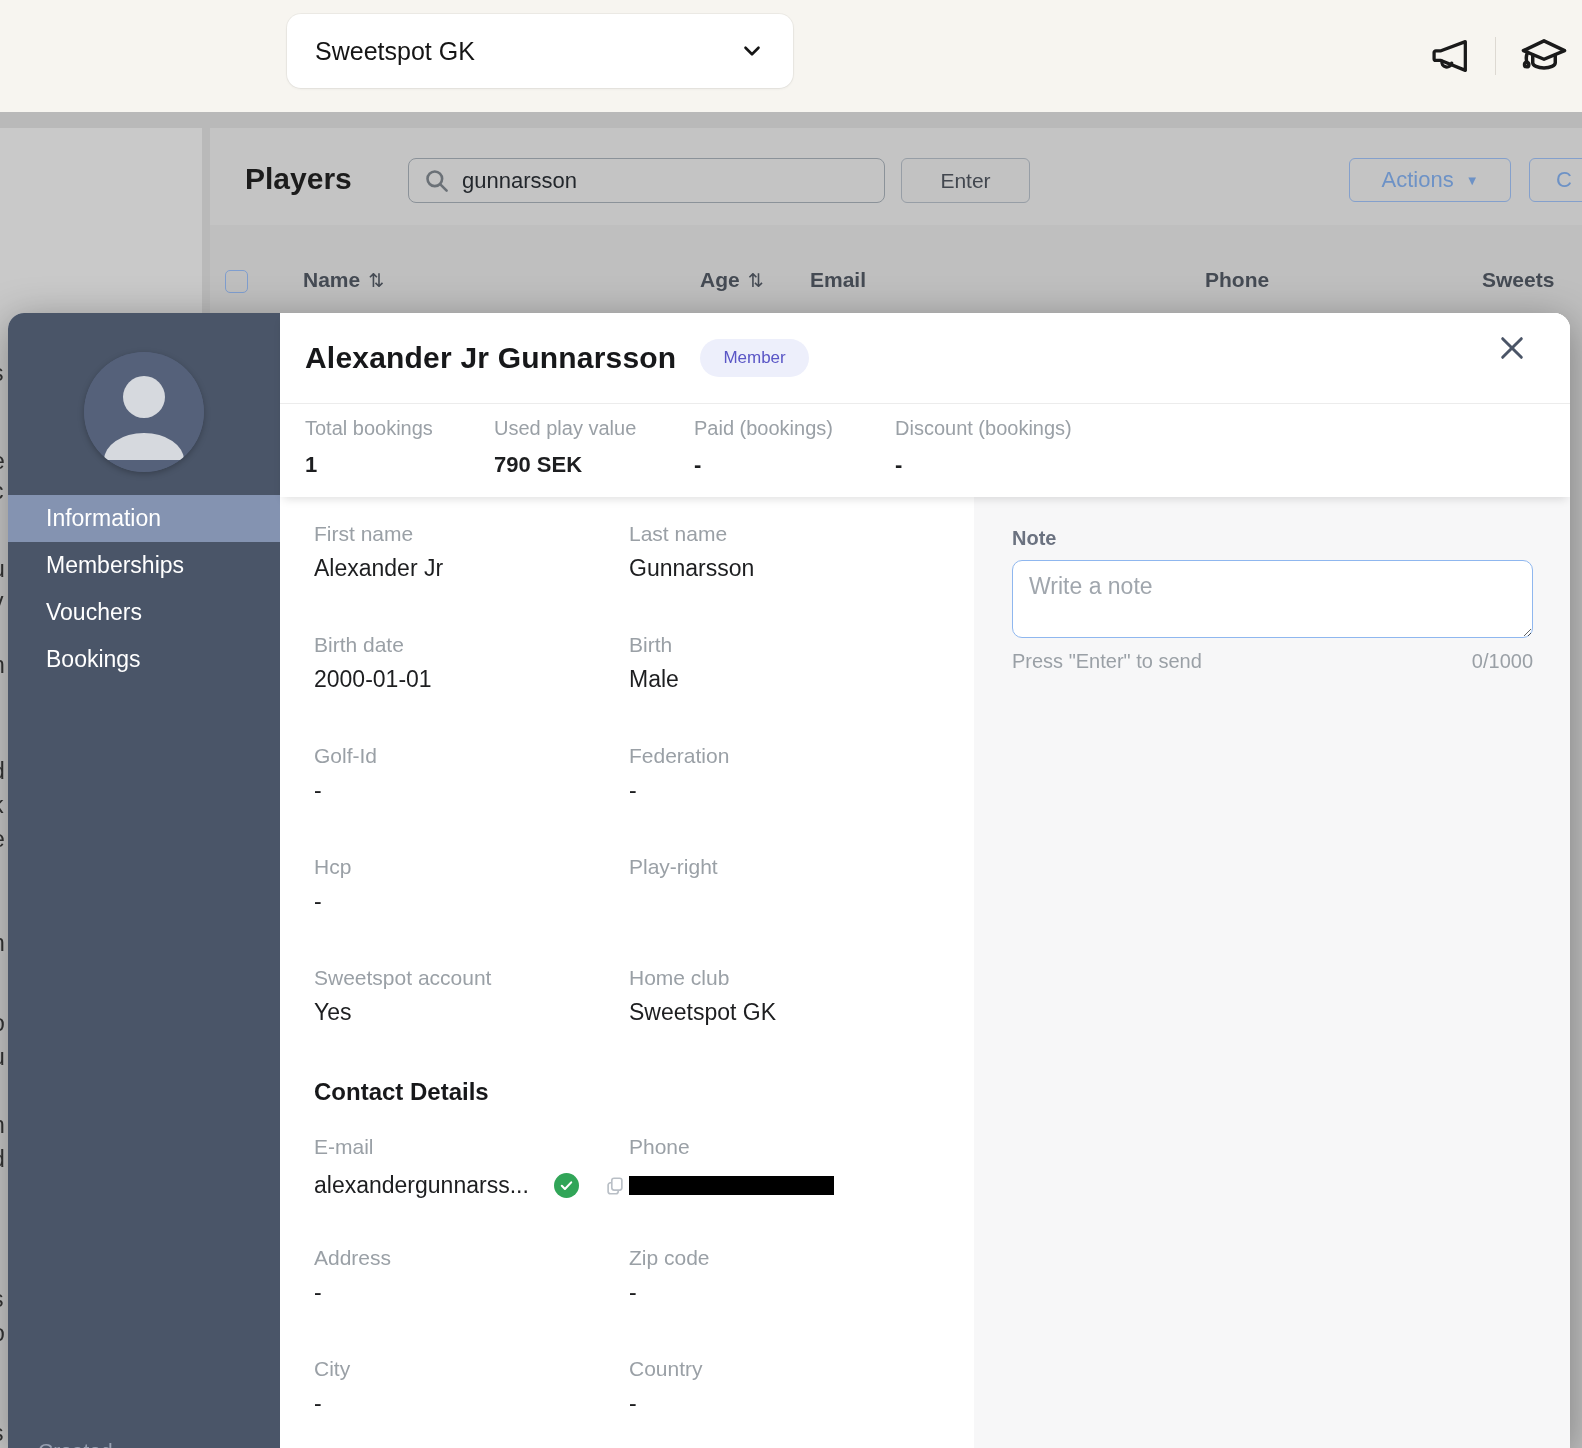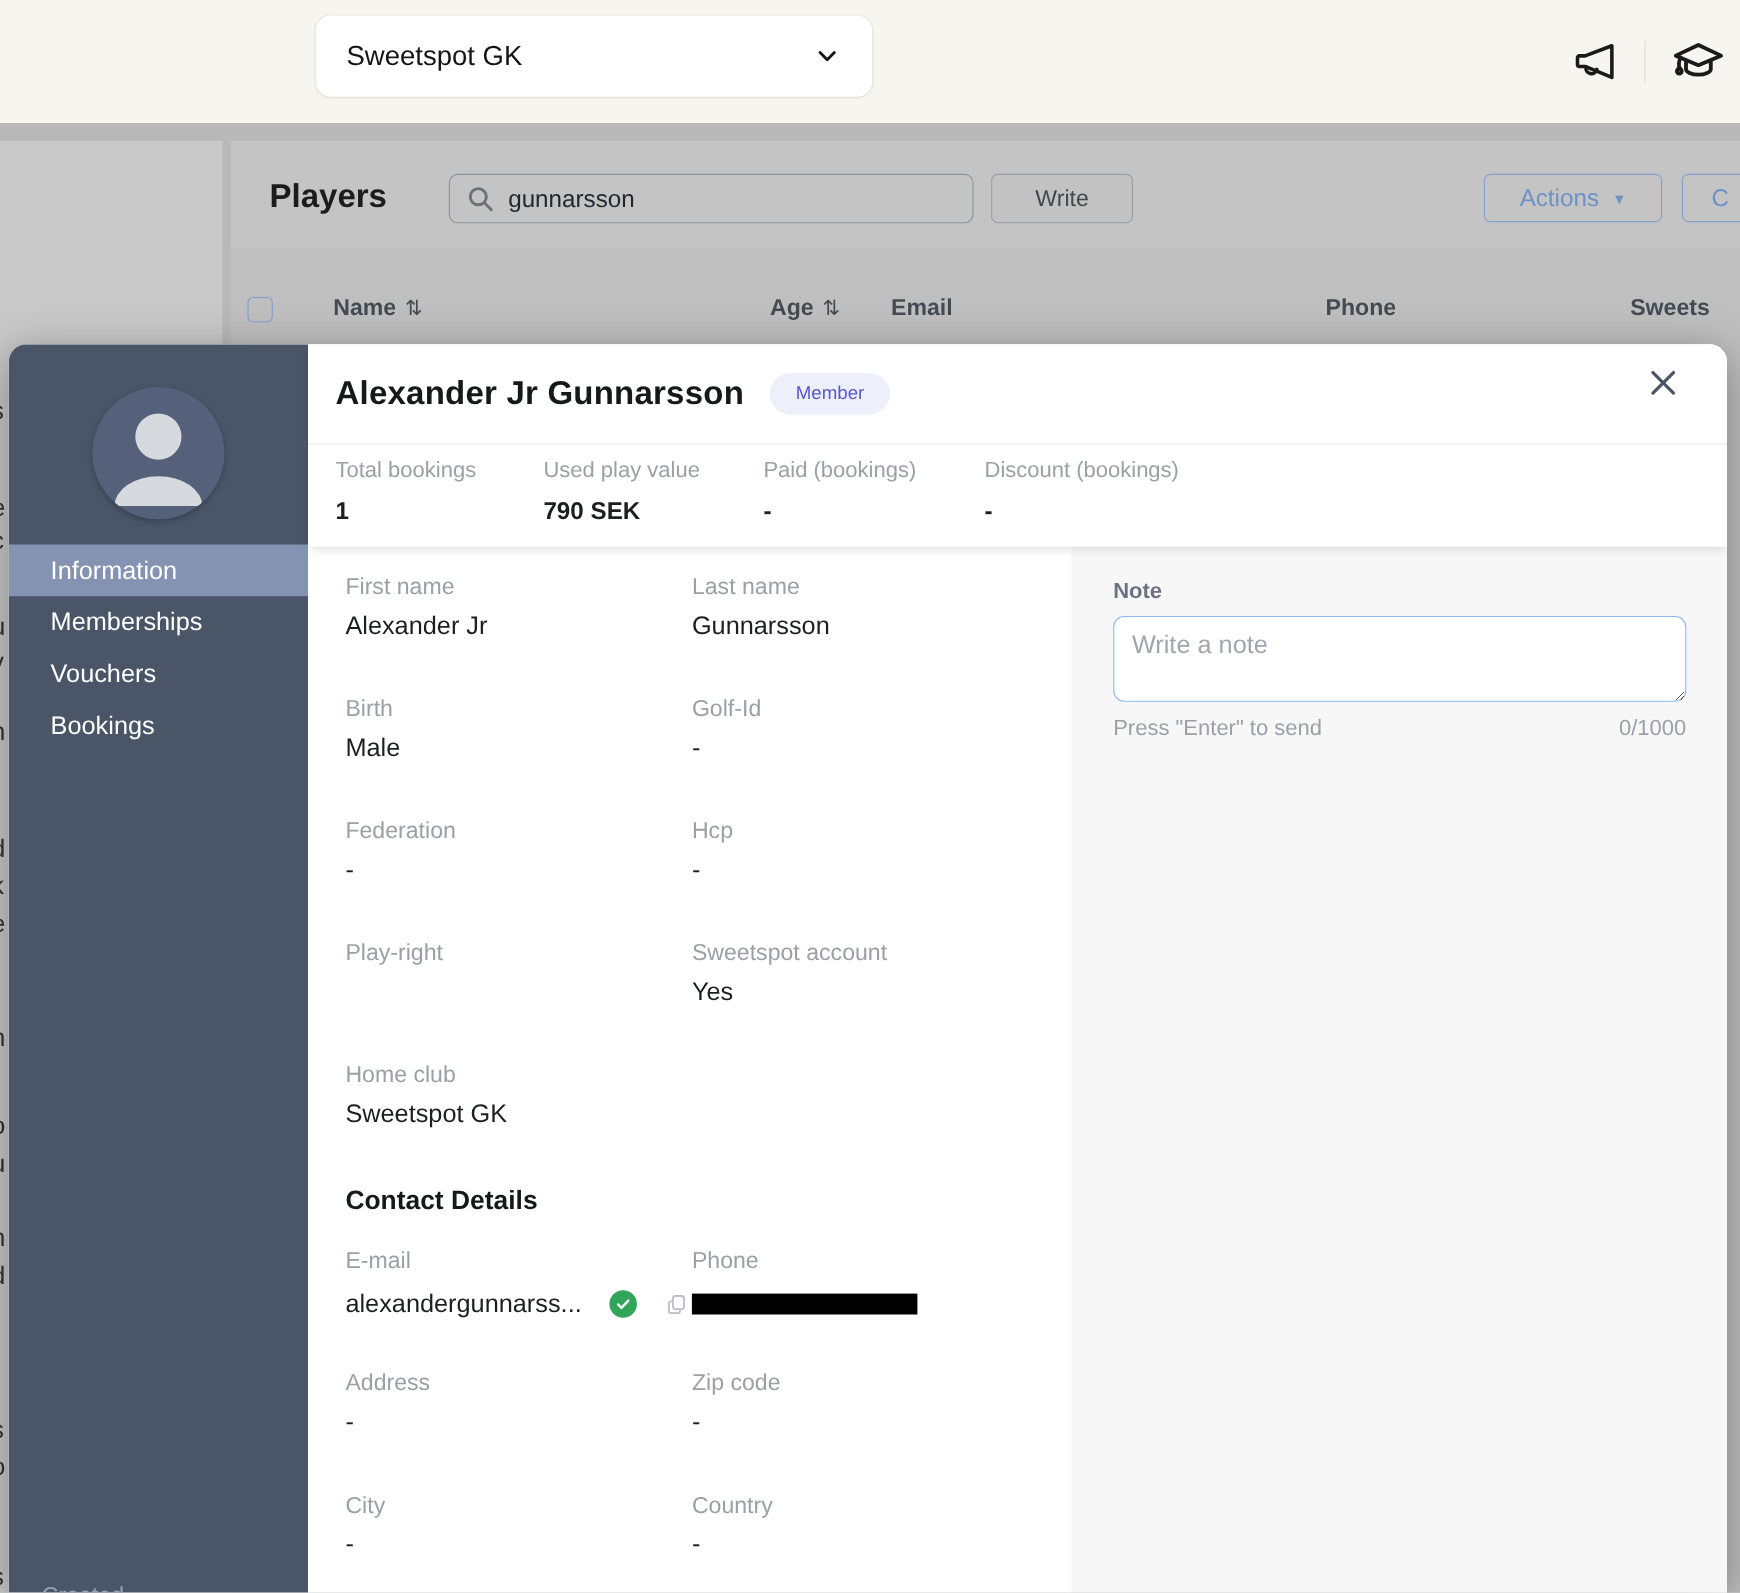--- a/index.html
+++ b/index.html
@@ -164,21 +164,21 @@
       <div class="players-title">Players</div>
       <div class="search-box">
         <span>
           <svg width="27" height="27" viewBox="0 0 24 24" fill="none" stroke="#6b7177" stroke-width="2.3" stroke-linecap="round">
               <circle cx="10.5" cy="10.5" r="6.5"></circle>
               <line x1="15.4" y1="15.4" x2="21" y2="21"></line>
             </svg>
         </span>
         <input value="gunnarsson" style="">
       </div>
-      <button class="btn-search">Write</button>
+      <button class="btn-search">Enter</button>
       <button class="btn-actions">
         <span>Actions</span>
         <span class="caret">▼</span>
       </button>
       <button class="btn-create-partial">C</button>
       <div class="table-head">
         <button class="row-checkbox"></button>
         <span class="th" style="left:93px">
           <span>Name</span>
           <span class="sort-glyph">⇅</span>
@@ -259,20 +259,24 @@
           <div class="fields-grid" id="info-grid">
               <div class="field">
                 <div class="f-label">First name</div>
                 <div class="f-value">Alexander Jr</div>
               </div>
               <div class="field">
                 <div class="f-label">Last name</div>
                 <div class="f-value">Gunnarsson</div>
               </div>
               <div class="field">
+                <div class="f-label">Birth date</div>
+                <div class="f-value">2000-01-01</div>
+              </div>
+              <div class="field">
                 <div class="f-label">Birth</div>
                 <div class="f-value">Male</div>
               </div>
               <div class="field">
                 <div class="f-label">Golf-Id</div>
                 <div class="f-value">-</div>
               </div>
               <div class="field">
                 <div class="f-label">Federation</div>
                 <div class="f-value">-</div>

